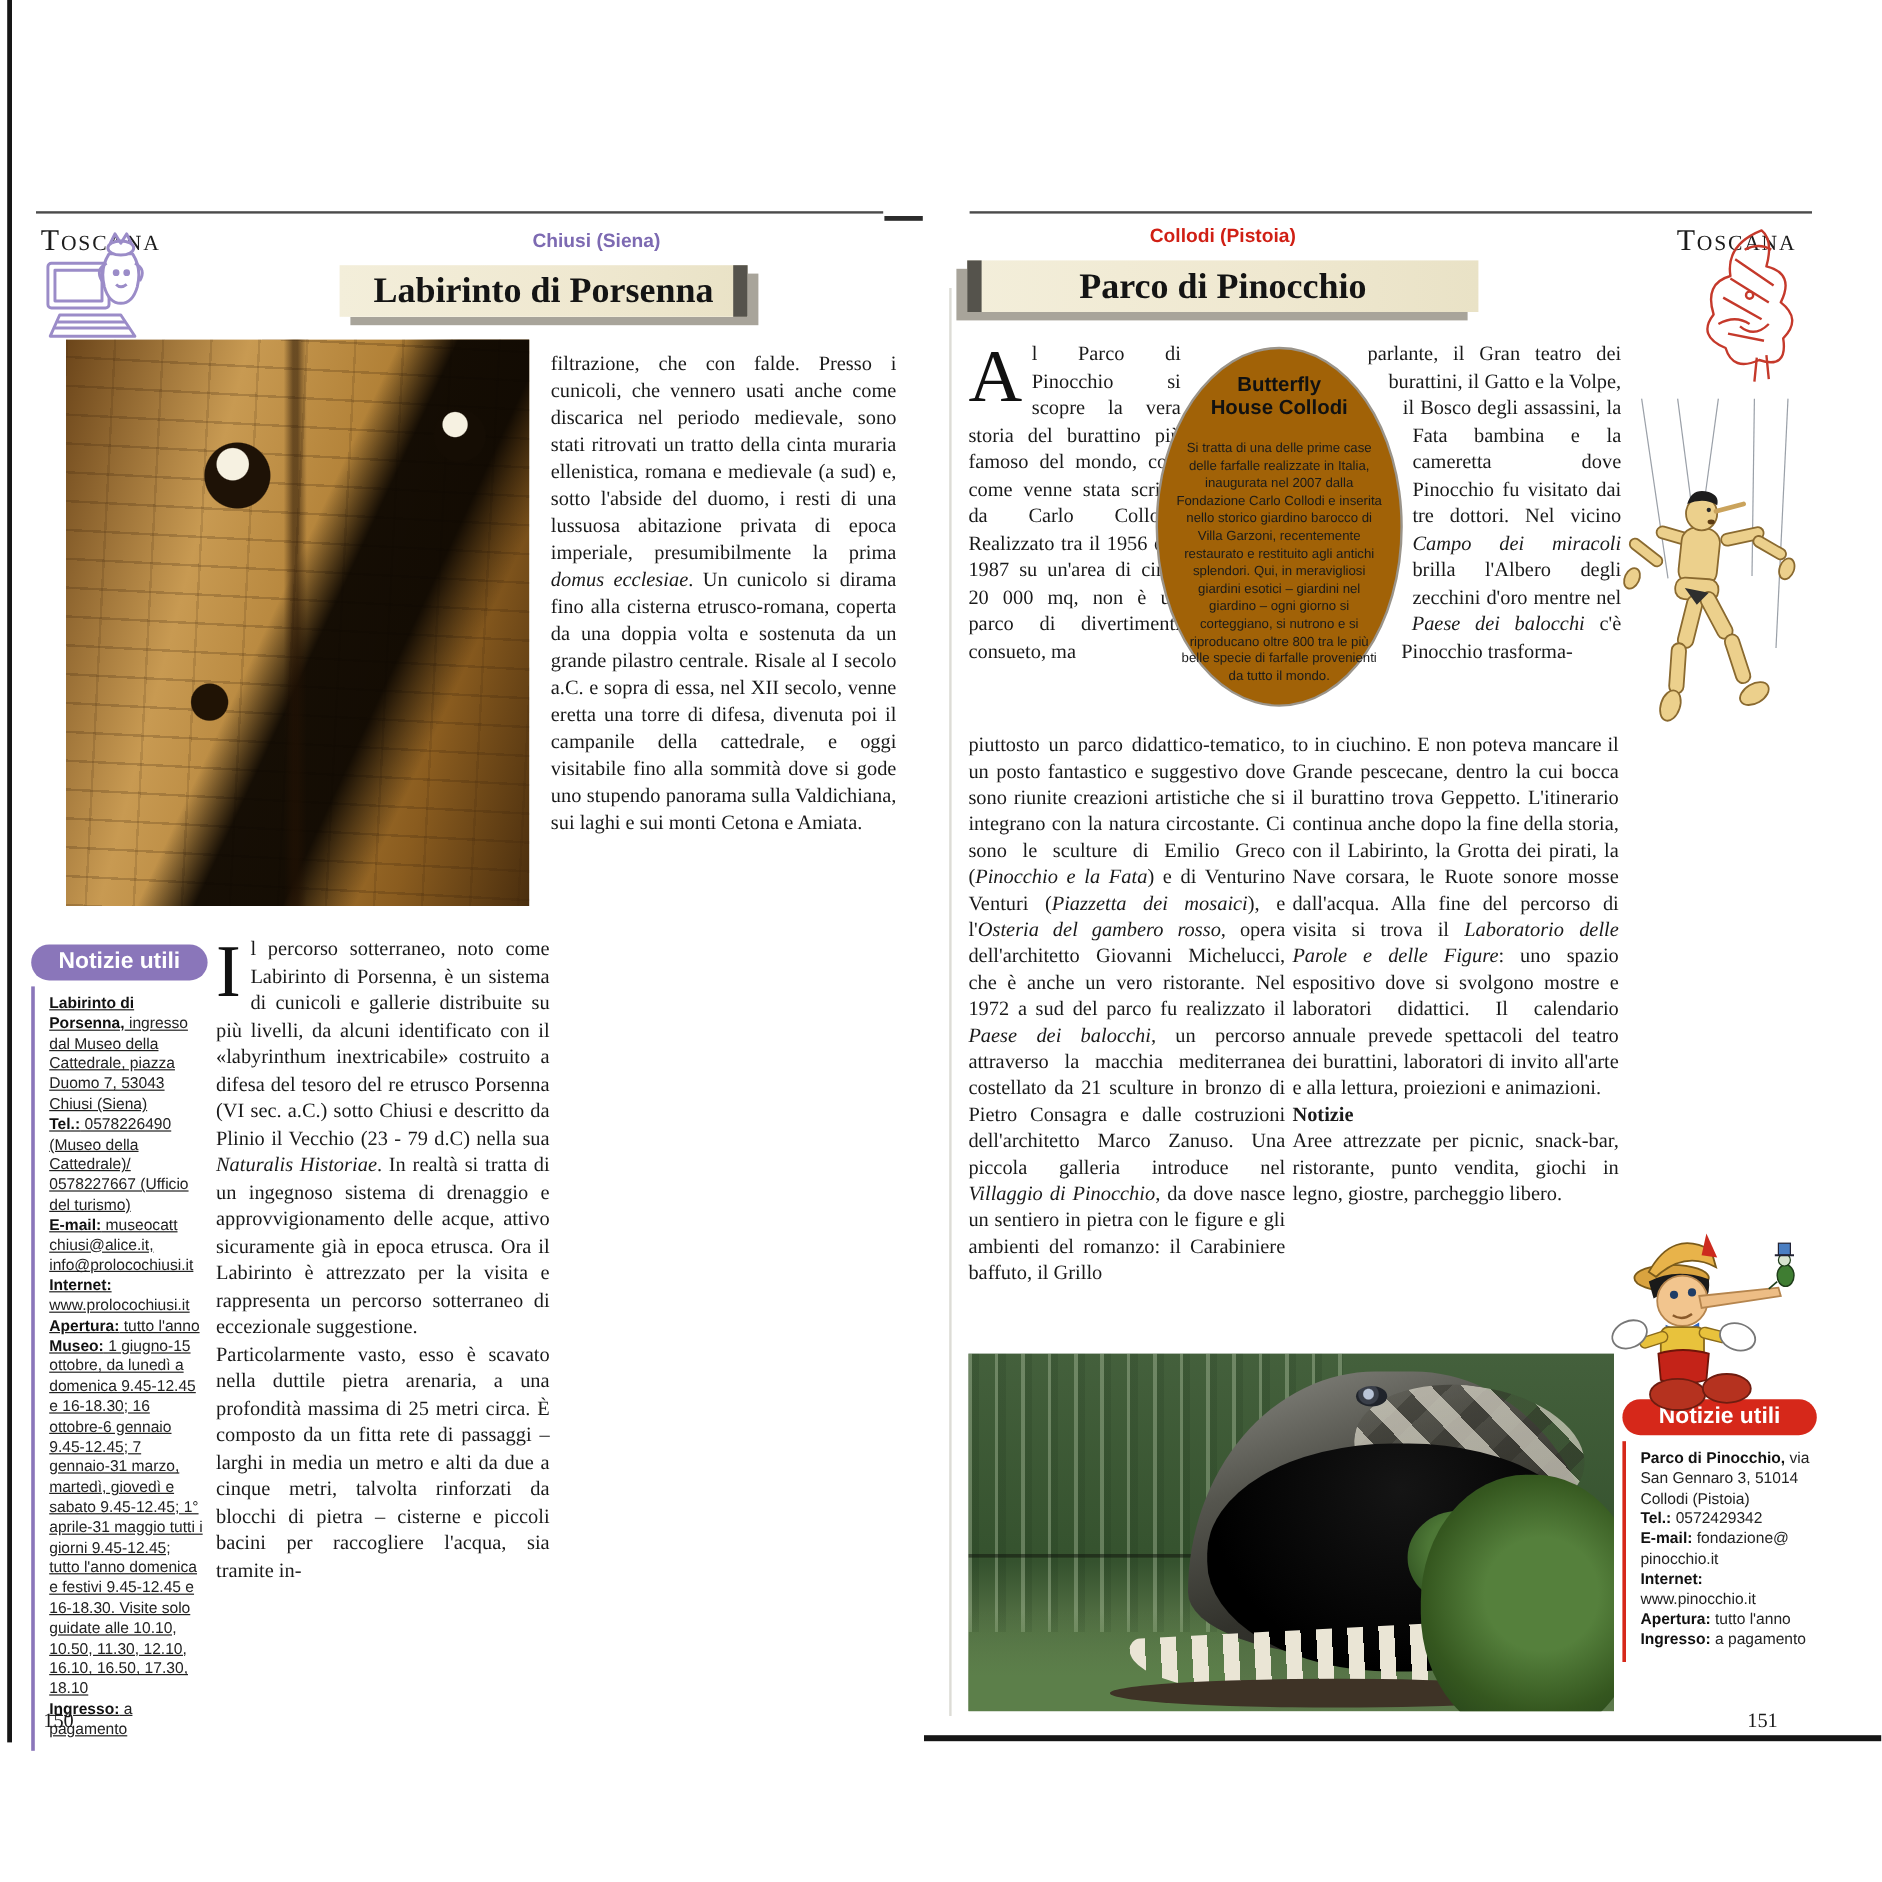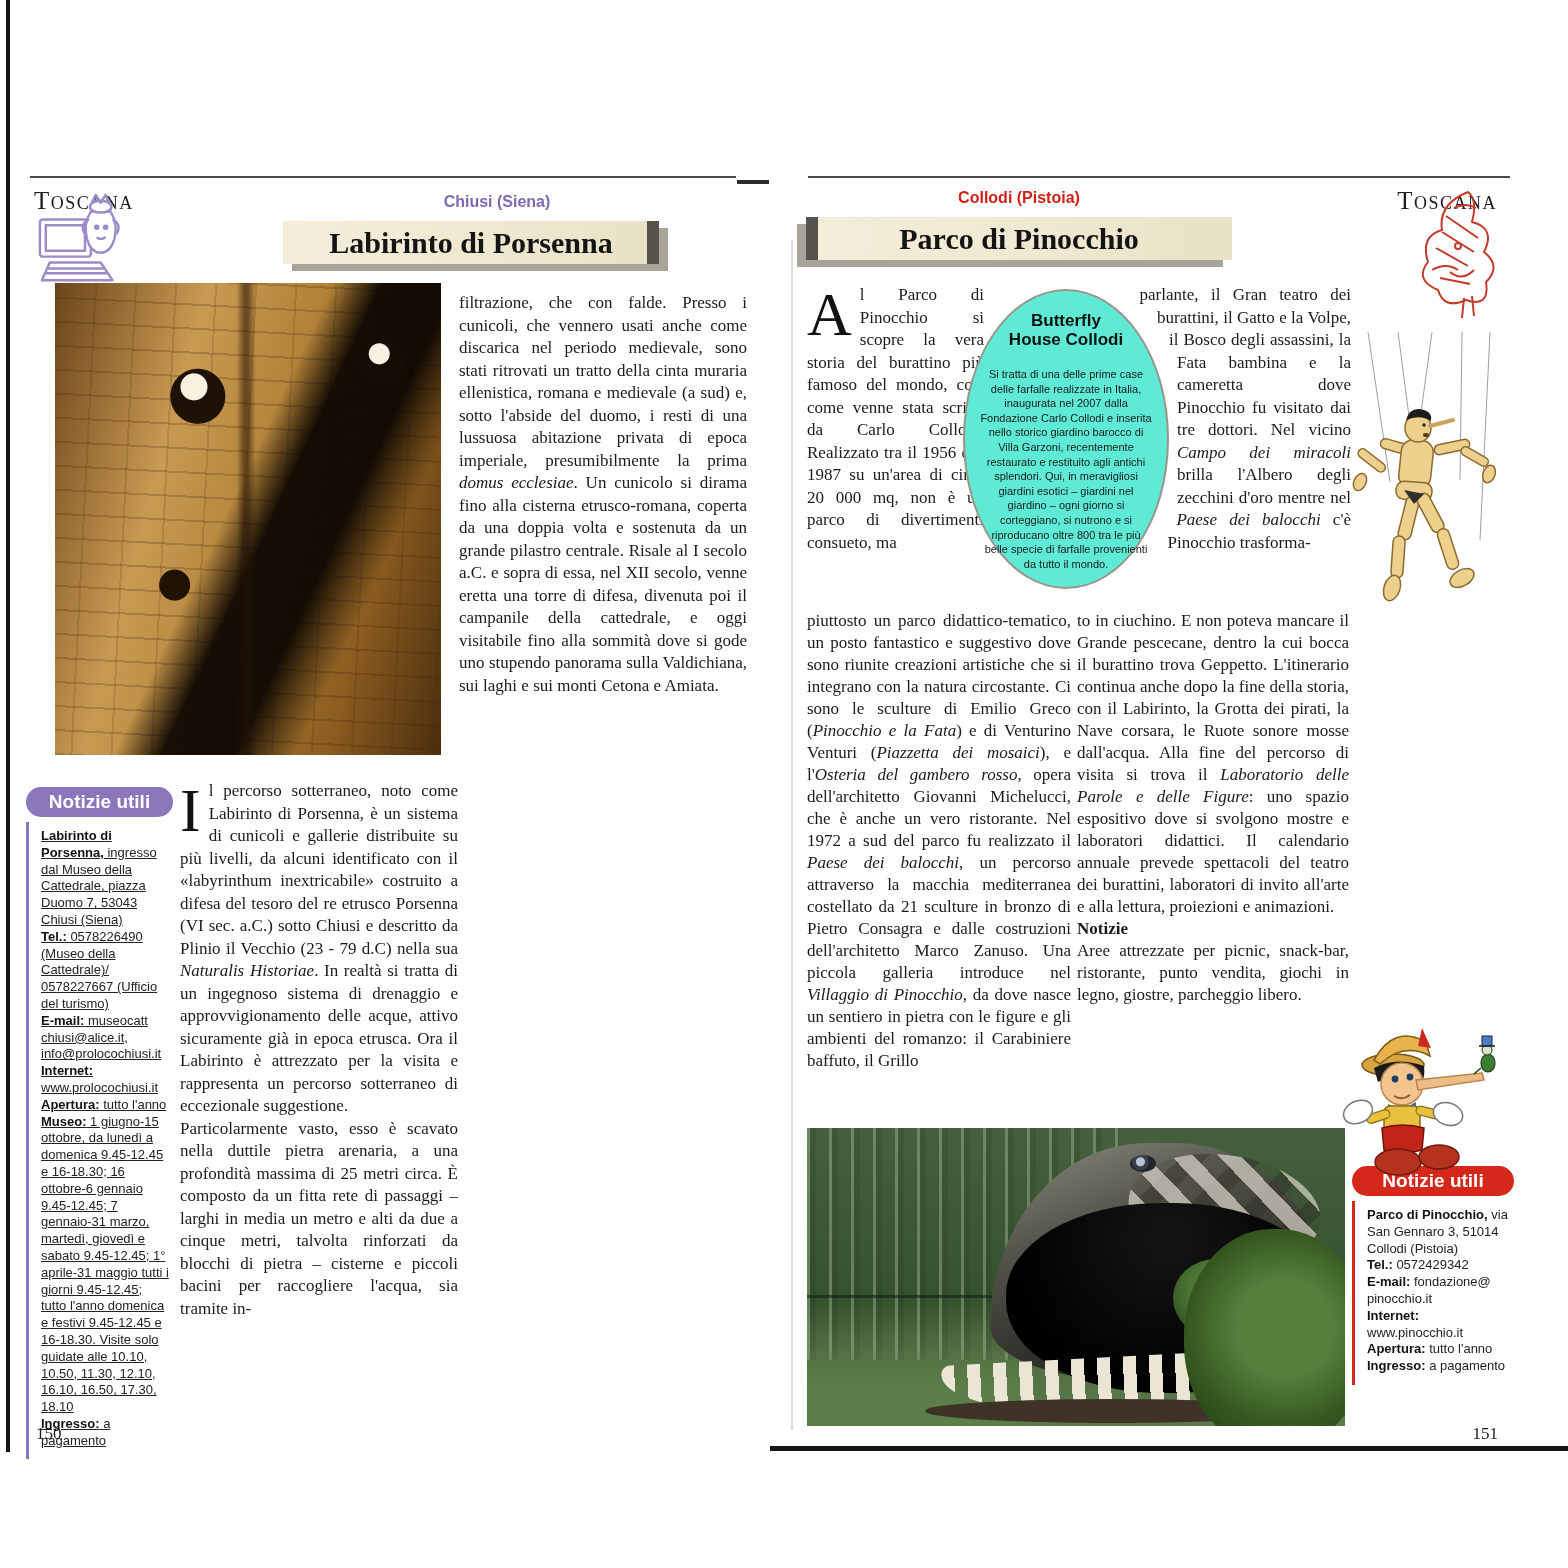--- a/index.html
+++ b/index.html
@@ -15,57 +15,57 @@
   .region-header{font-variant:small-caps;font-size:25px;letter-spacing:1.5px;color:#1c1c1c;margin-top:47px;}
   .l-header{left:34px;top:140px;}
   .r-header{left:1290px;top:140px;width:207px;text-align:right;}
   .l-rule{left:30px;top:176px;width:706px;height:2px;background:#4b4b4b;}
   .r-rule{left:808px;top:176px;width:702px;height:2px;background:#4b4b4b;}
   .kicker{font-family:"Liberation Sans","DejaVu Sans",sans-serif;font-weight:bold;font-size:16px;text-align:center;}
   .l-kicker{left:285px;top:193px;width:424px;color:#7d6ab2;}
   .r-kicker{left:806px;top:189px;width:426px;color:#d01f14;}
   .titlebar{height:43px;background:linear-gradient(90deg,#f3eeda 0%,#efe8d0 60%,#e9e2c6 100%);
             text-align:center;font-weight:bold;font-size:30px;line-height:43px;color:#141414;}
-  .l-titlebar{left:283px;top:221px;width:376px;box-shadow:9px 7px 0 #a8a49a;}
+  .l-titlebar{left:283px;top:221px;width:340px;box-shadow:9px 7px 0 #a8a49a;}
   .l-titlebar::after{content:'';position:absolute;right:0;top:0;width:12px;height:100%;background:#55534c;}
   .r-titlebar{left:806px;top:217px;width:426px;box-shadow:-9px 7px 0 #a8a49a;}
   .r-titlebar::before{content:'';position:absolute;left:0;top:0;width:12px;height:100%;background:#55534c;}
   
   .bodytext{font-size:17px;line-height:22.5px;text-align:justify;}
   .bodytext p{margin:0;}
   .l-col-right{left:459px;top:292px;width:288px;}
   .l-col-main{left:180px;top:780px;width:278px;}
   .r-col1{left:807px;top:284px;width:177px;}
   .r-col2{left:963px;top:284px;width:388px;z-index:2;}
   .r-colC{left:807px;top:610px;width:264px;line-height:22px;}
   .r-colD{left:1077px;top:610px;width:272px;line-height:22px;}
   .dropcap{float:left;font-size:62px;line-height:50px;padding:5px 8px 0 0;color:#111;}
   .servizi-label{font-weight:bold;}
   i{font-style:italic;}
   
   .r-butterfly{left:963px;top:289px;width:206px;height:300px;border:2px solid #9a948a;border-radius:50%;
-    background:#5eead4;z-index:1;box-sizing:border-box;padding:20px 14px 0;text-align:center;
+    background:#a16207;z-index:1;box-sizing:border-box;padding:20px 14px 0;text-align:center;
     font-family:"Liberation Sans","DejaVu Sans",sans-serif;}
   .bf-title{font-weight:bold;font-size:17px;line-height:19px;color:#111;}
   .bf-body{margin-top:18px;font-size:11px;line-height:14.6px;color:#1a1a1a;}
   .shape-spacer{float:left;width:214px;height:312px;shape-outside:ellipse(107px 156px at 107px 156px);shape-margin:10px;}
   
   .notizie{font-family:"Liberation Sans","DejaVu Sans",sans-serif;}
   .pill{height:30px;border-radius:16px;color:#fff;font-weight:bold;font-size:19px;line-height:30px;text-align:center;}
   .nbody{margin-top:5px;padding:6px 2px 10px 12px;font-size:13px;line-height:16.8px;color:#222;}
   .nitem b{color:#111;}
   .l-notizie{left:26px;top:787px;width:147px;}
   .l-notizie .pill{background:#8a76ba;}
   .l-notizie .nbody{border-left:3px solid #8a76ba;text-decoration:underline;}
   .r-notizie{left:1352px;top:1166px;width:162px;z-index:2;}
   .r-notizie .pill{background:#d6281a;}
   .r-notizie .nbody{border-left:3px solid #d6281a;}
   .pagenum{font-size:17px;color:#1a1a1a;}
   .l-pagenum{left:36px;top:1424px;}
-  .r-pagenum{left:1408px;top:1424px;width:90px;text-align:right;}
+  .r-pagenum{left:1456px;top:1424px;width:90px;text-align:left;}
   
   .photo{overflow:hidden;}
   .l-photo-wall{left:55px;top:283px;width:386px;height:472px;
     background-image:
       radial-gradient(circle at 36% 22%, #f6f1e1 0 13px, rgba(246,241,225,0) 14px),
       radial-gradient(circle at 37% 24%, #1e1206 0 27px, rgba(30,18,6,0) 28px),
       radial-gradient(circle at 84% 15%, #f6f1e1 0 10px, rgba(246,241,225,0) 11px),
       radial-gradient(circle at 85% 17%, #150d04 0 21px, rgba(21,13,4,0) 22px),
       radial-gradient(circle at 31% 64%, #201305 0 15px, rgba(32,19,5,0) 16px),
       linear-gradient(90deg, rgba(0,0,0,0) 47%, rgba(35,18,4,0.55) 49% 50%, rgba(0,0,0,0) 52%),

